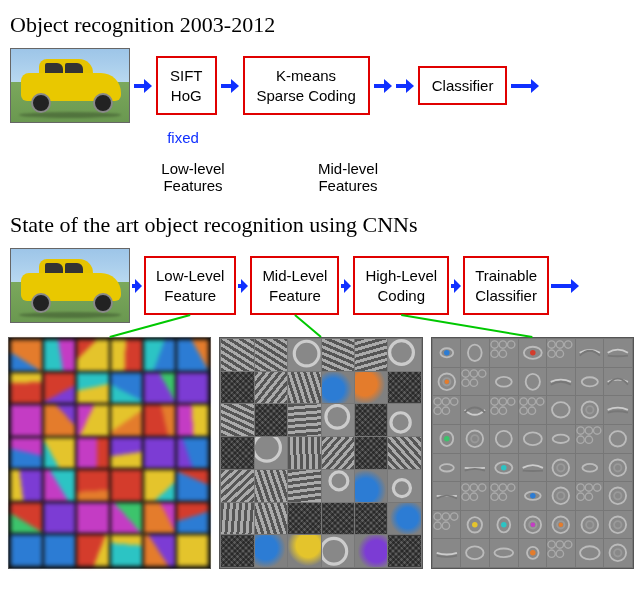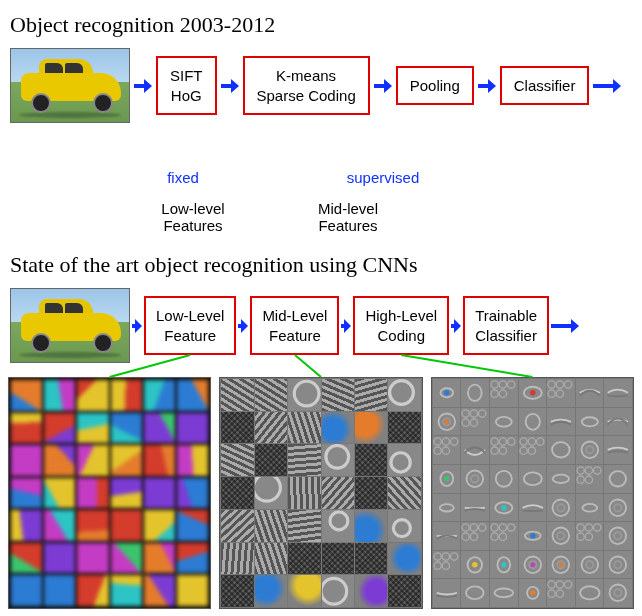--- a/index.html
+++ b/index.html
@@ -115,21 +115,20 @@
   .arrow.trail::after { right: 0; }
 
   .sub-row {
     display: flex;
     font-family: Verdana, Arial, sans-serif;
     font-size: 15px;
     margin-left: 2px;
   }
   .sub-row .cell {
     text-align: center;
-    margin-top: 40px;
   }
   .blue { color: #1030ff; }
 
   
   .pipeline2-wrap {
     position: relative;
     margin-bottom: 4px;
   }
   .pipeline2 {
     display: flex;
@@ -237,31 +236,29 @@
     <div class="wheel w1"></div>
     <div class="wheel w2"></div>
   </div>
   <div class="arrow"></div>
   <div class="box" id="b1"><span style="white-space:pre-line">SIFT
 HoG</span></div>
   <div class="arrow"></div>
   <div class="box" id="b2"><span style="white-space:pre-line">K-means
 Sparse Coding</span></div>
   <div class="arrow"></div>
-  <div class="box" id="b3"><span>Pooling</span></div>
   <div class="arrow"></div>
   <div class="box" id="b4"><span>Classifier</span></div>
   <div class="arrow trail"></div>
 </div>
 
 <div class="sub-row">
   <div class="cell" style="width:128px"></div>
   <div class="cell blue" style="width:90px">fixed</div>
   <div class="cell" style="width:90px"></div>
-  <div class="cell blue" style="width:130px">supervised</div>
 </div>
 
 <div class="label-row" style="margin-top:14px; margin-bottom:18px;">
   <div style="width:128px"></div>
   <div style="width:110px; text-align:center; white-space:pre-line;">Low-level
 Features</div>
   <div style="width:40px"></div>
   <div style="width:120px; text-align:center; white-space:pre-line;">Mid-level
 Features</div>
 </div>

